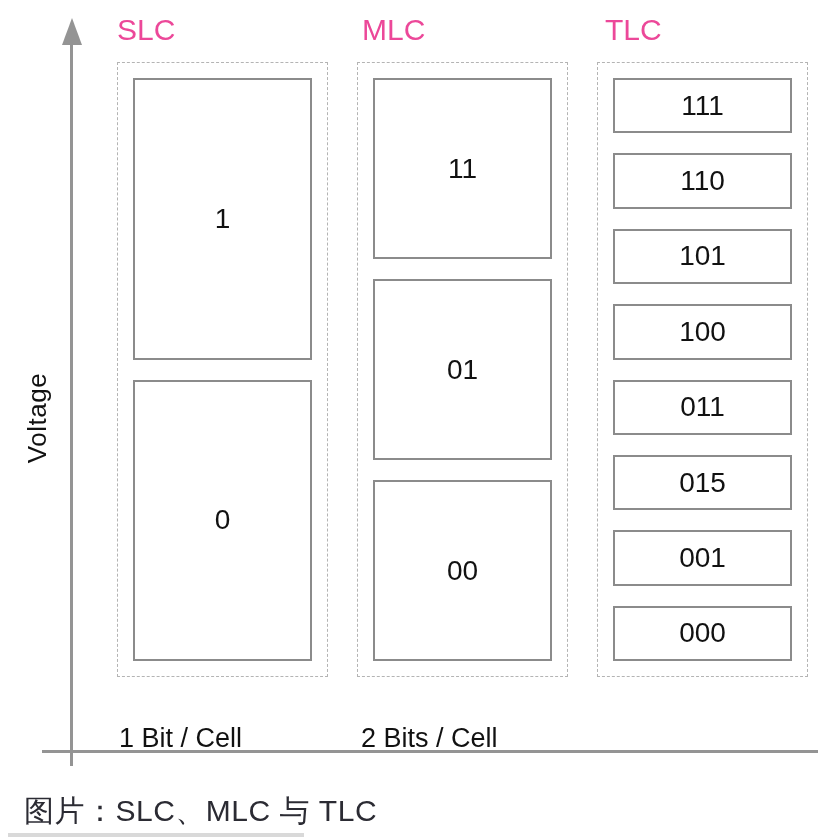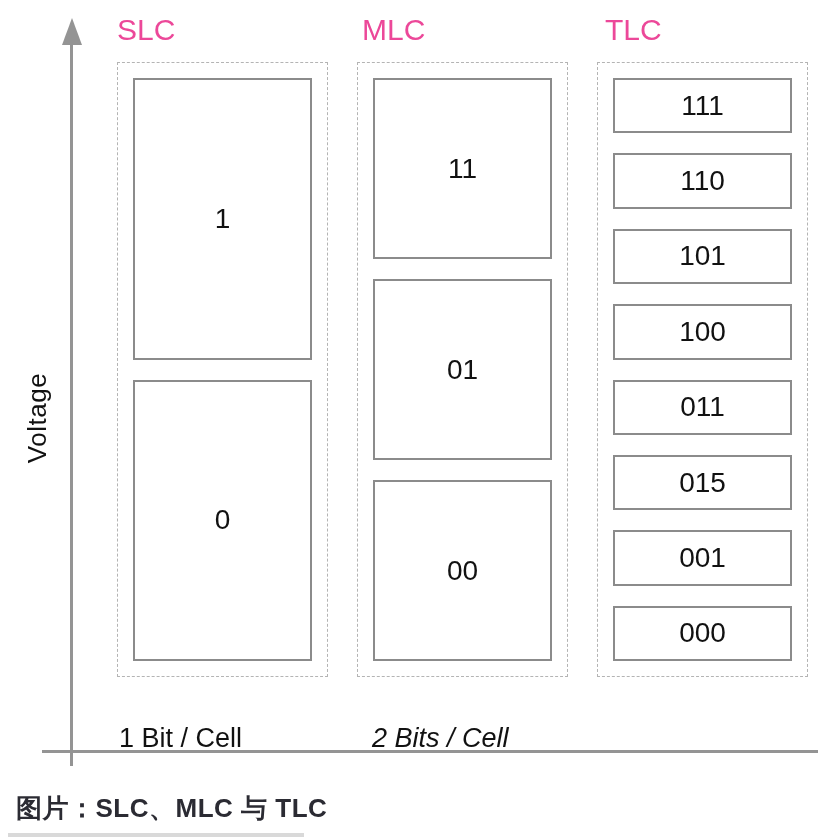--- a/index.html
+++ b/index.html
@@ -94,30 +94,30 @@
     margin-top: 28px;
   }
 
   #slc-title   { left: 117px; }
   #mlc-title   { left: 362px; }
   #tlc-title   { left: 605px; }
   #slc-container { left: 117px; }
   #mlc-container { left: 357px; text-align: center; }
   #tlc-container { left: 597px; }
   #slc-footer  { left: 119px; }
-  #mlc-footer  { left: 372px; font-style: italic; }
+  #mlc-footer  { left: 361px; }
   #tlc-footer  { left: 599px; }
 
   
   .caption {
     position: absolute;
-    left: 16px;
+    left: 24px;
     top: 791px;
-    font-size: 26px;
-    font-weight: bold;
+    font-size: 30px;
+    font-weight: normal;
     color: #2b2b33;
     white-space: nowrap;
     letter-spacing: 0.5px;
   }
   .cropped-next-line {
     position: absolute;
     left: 8px;
     top: 833px;
     width: 296px;
     height: 4px;

